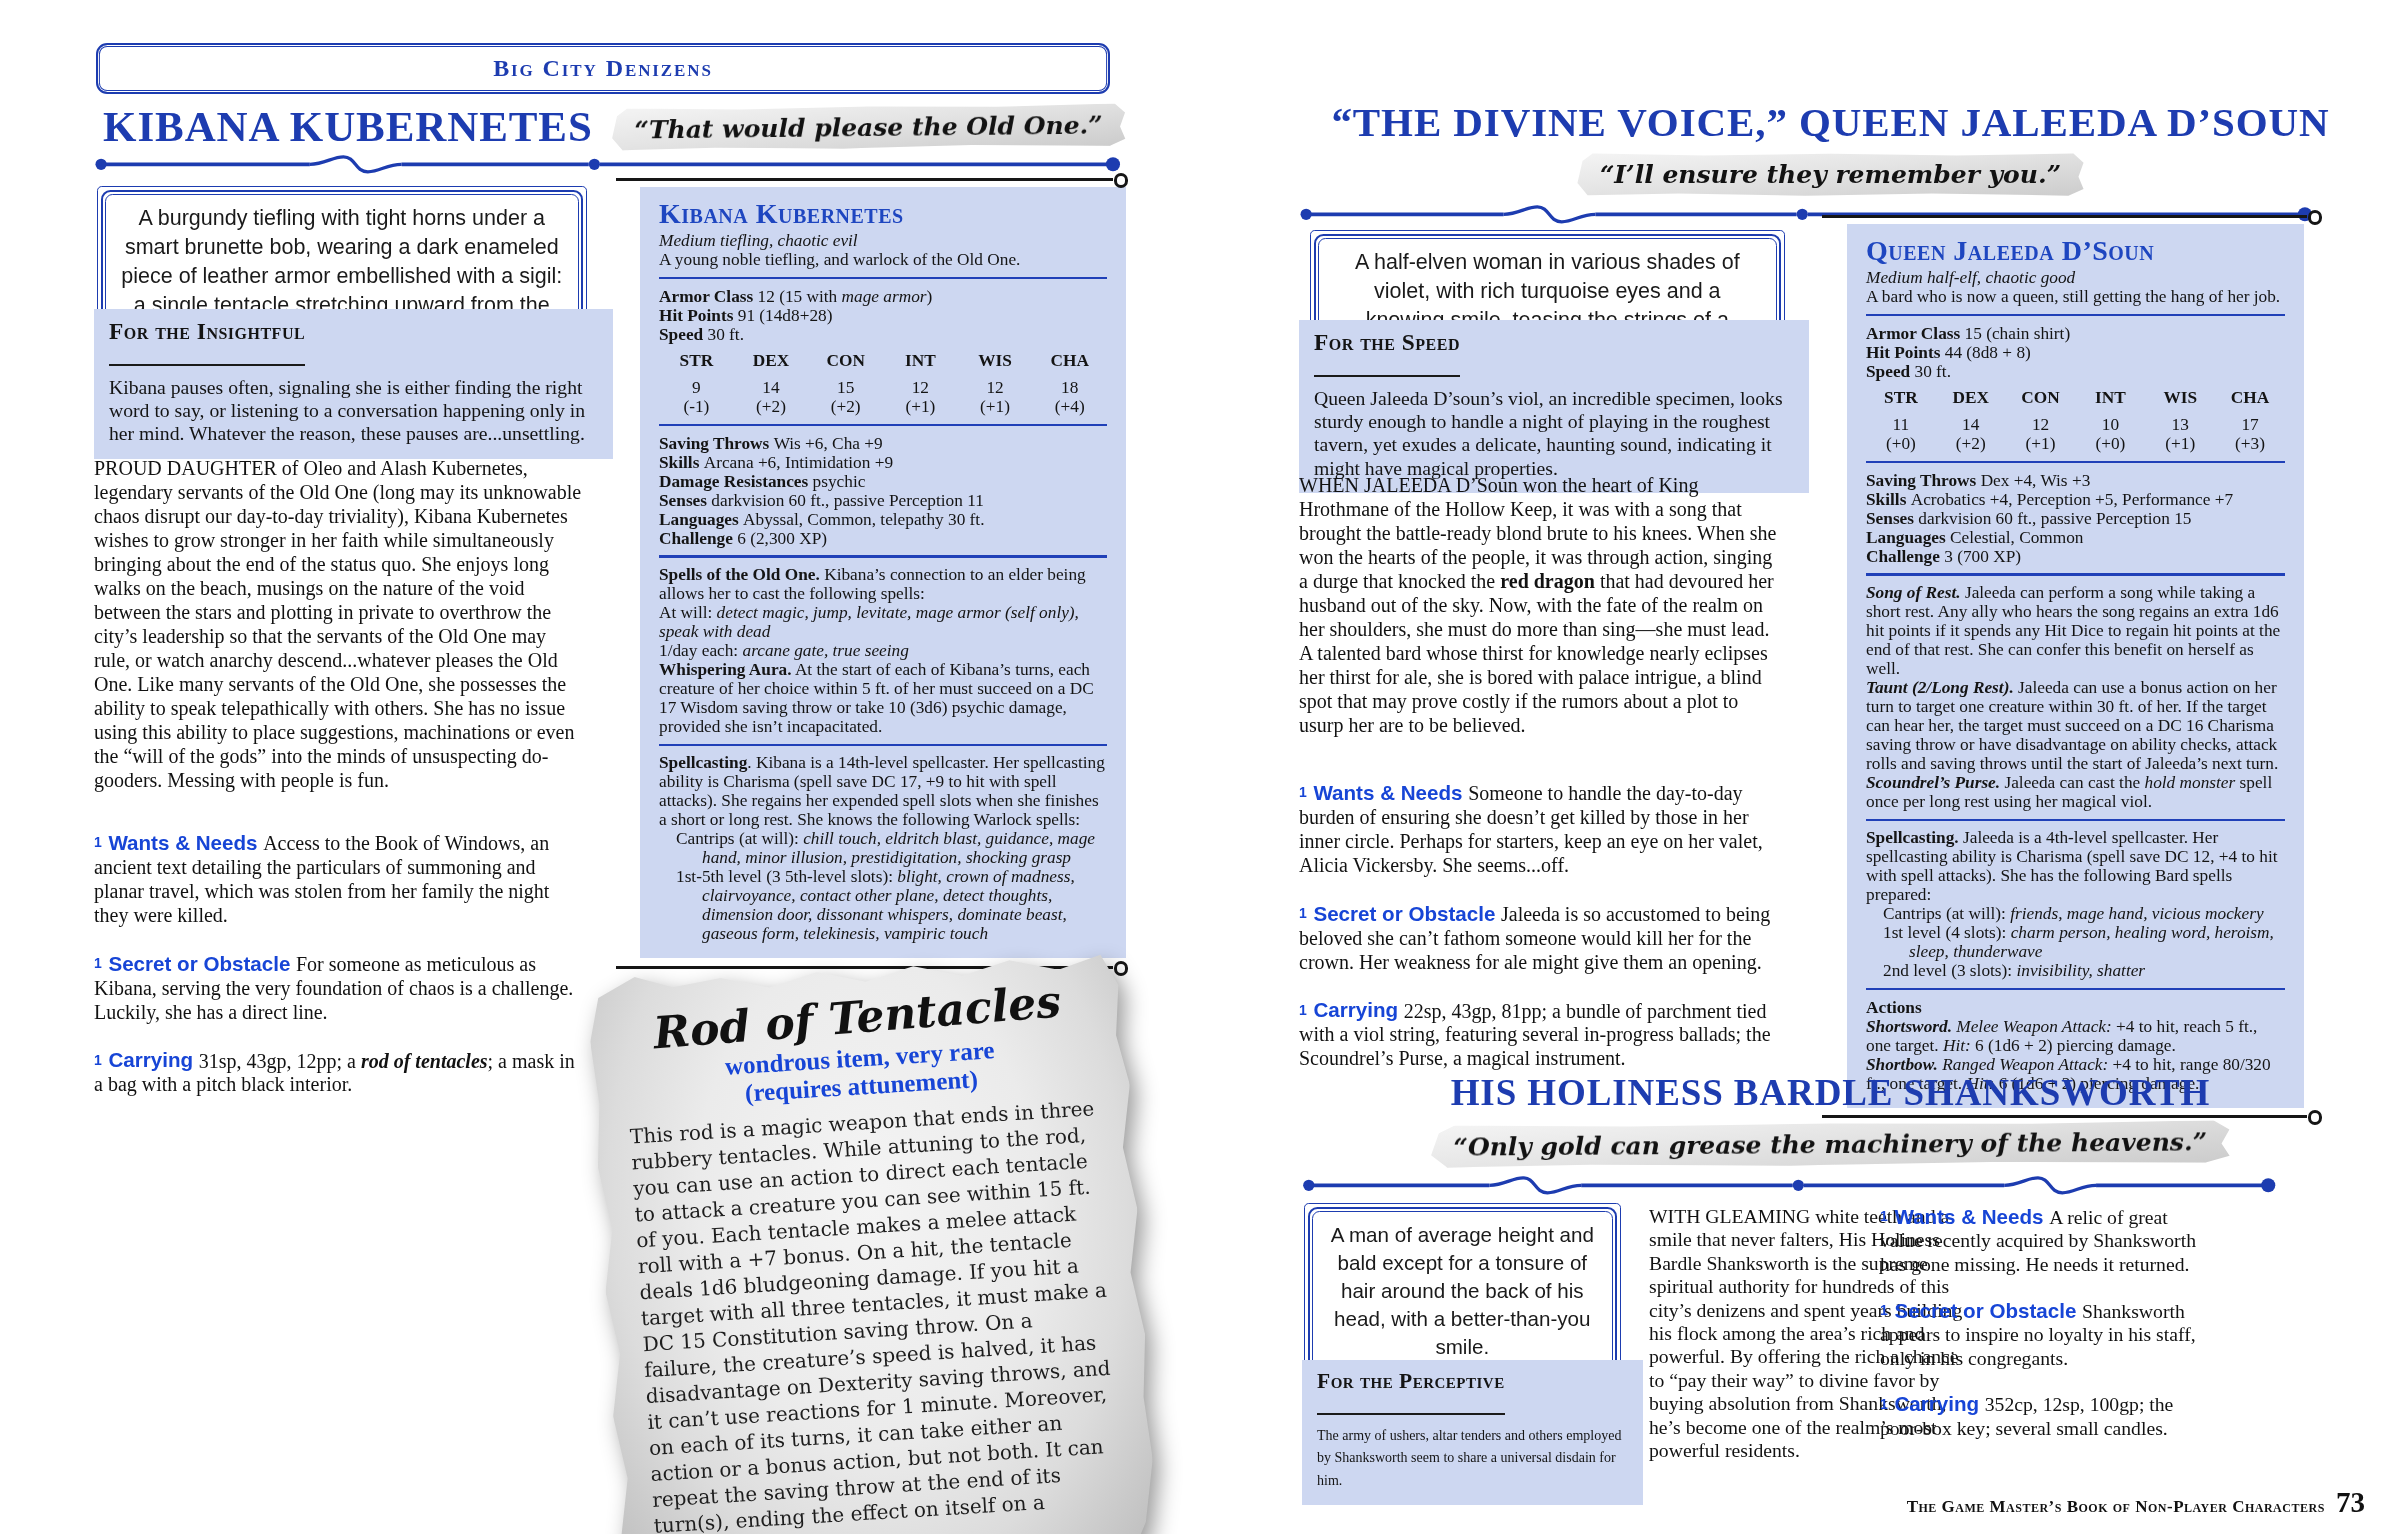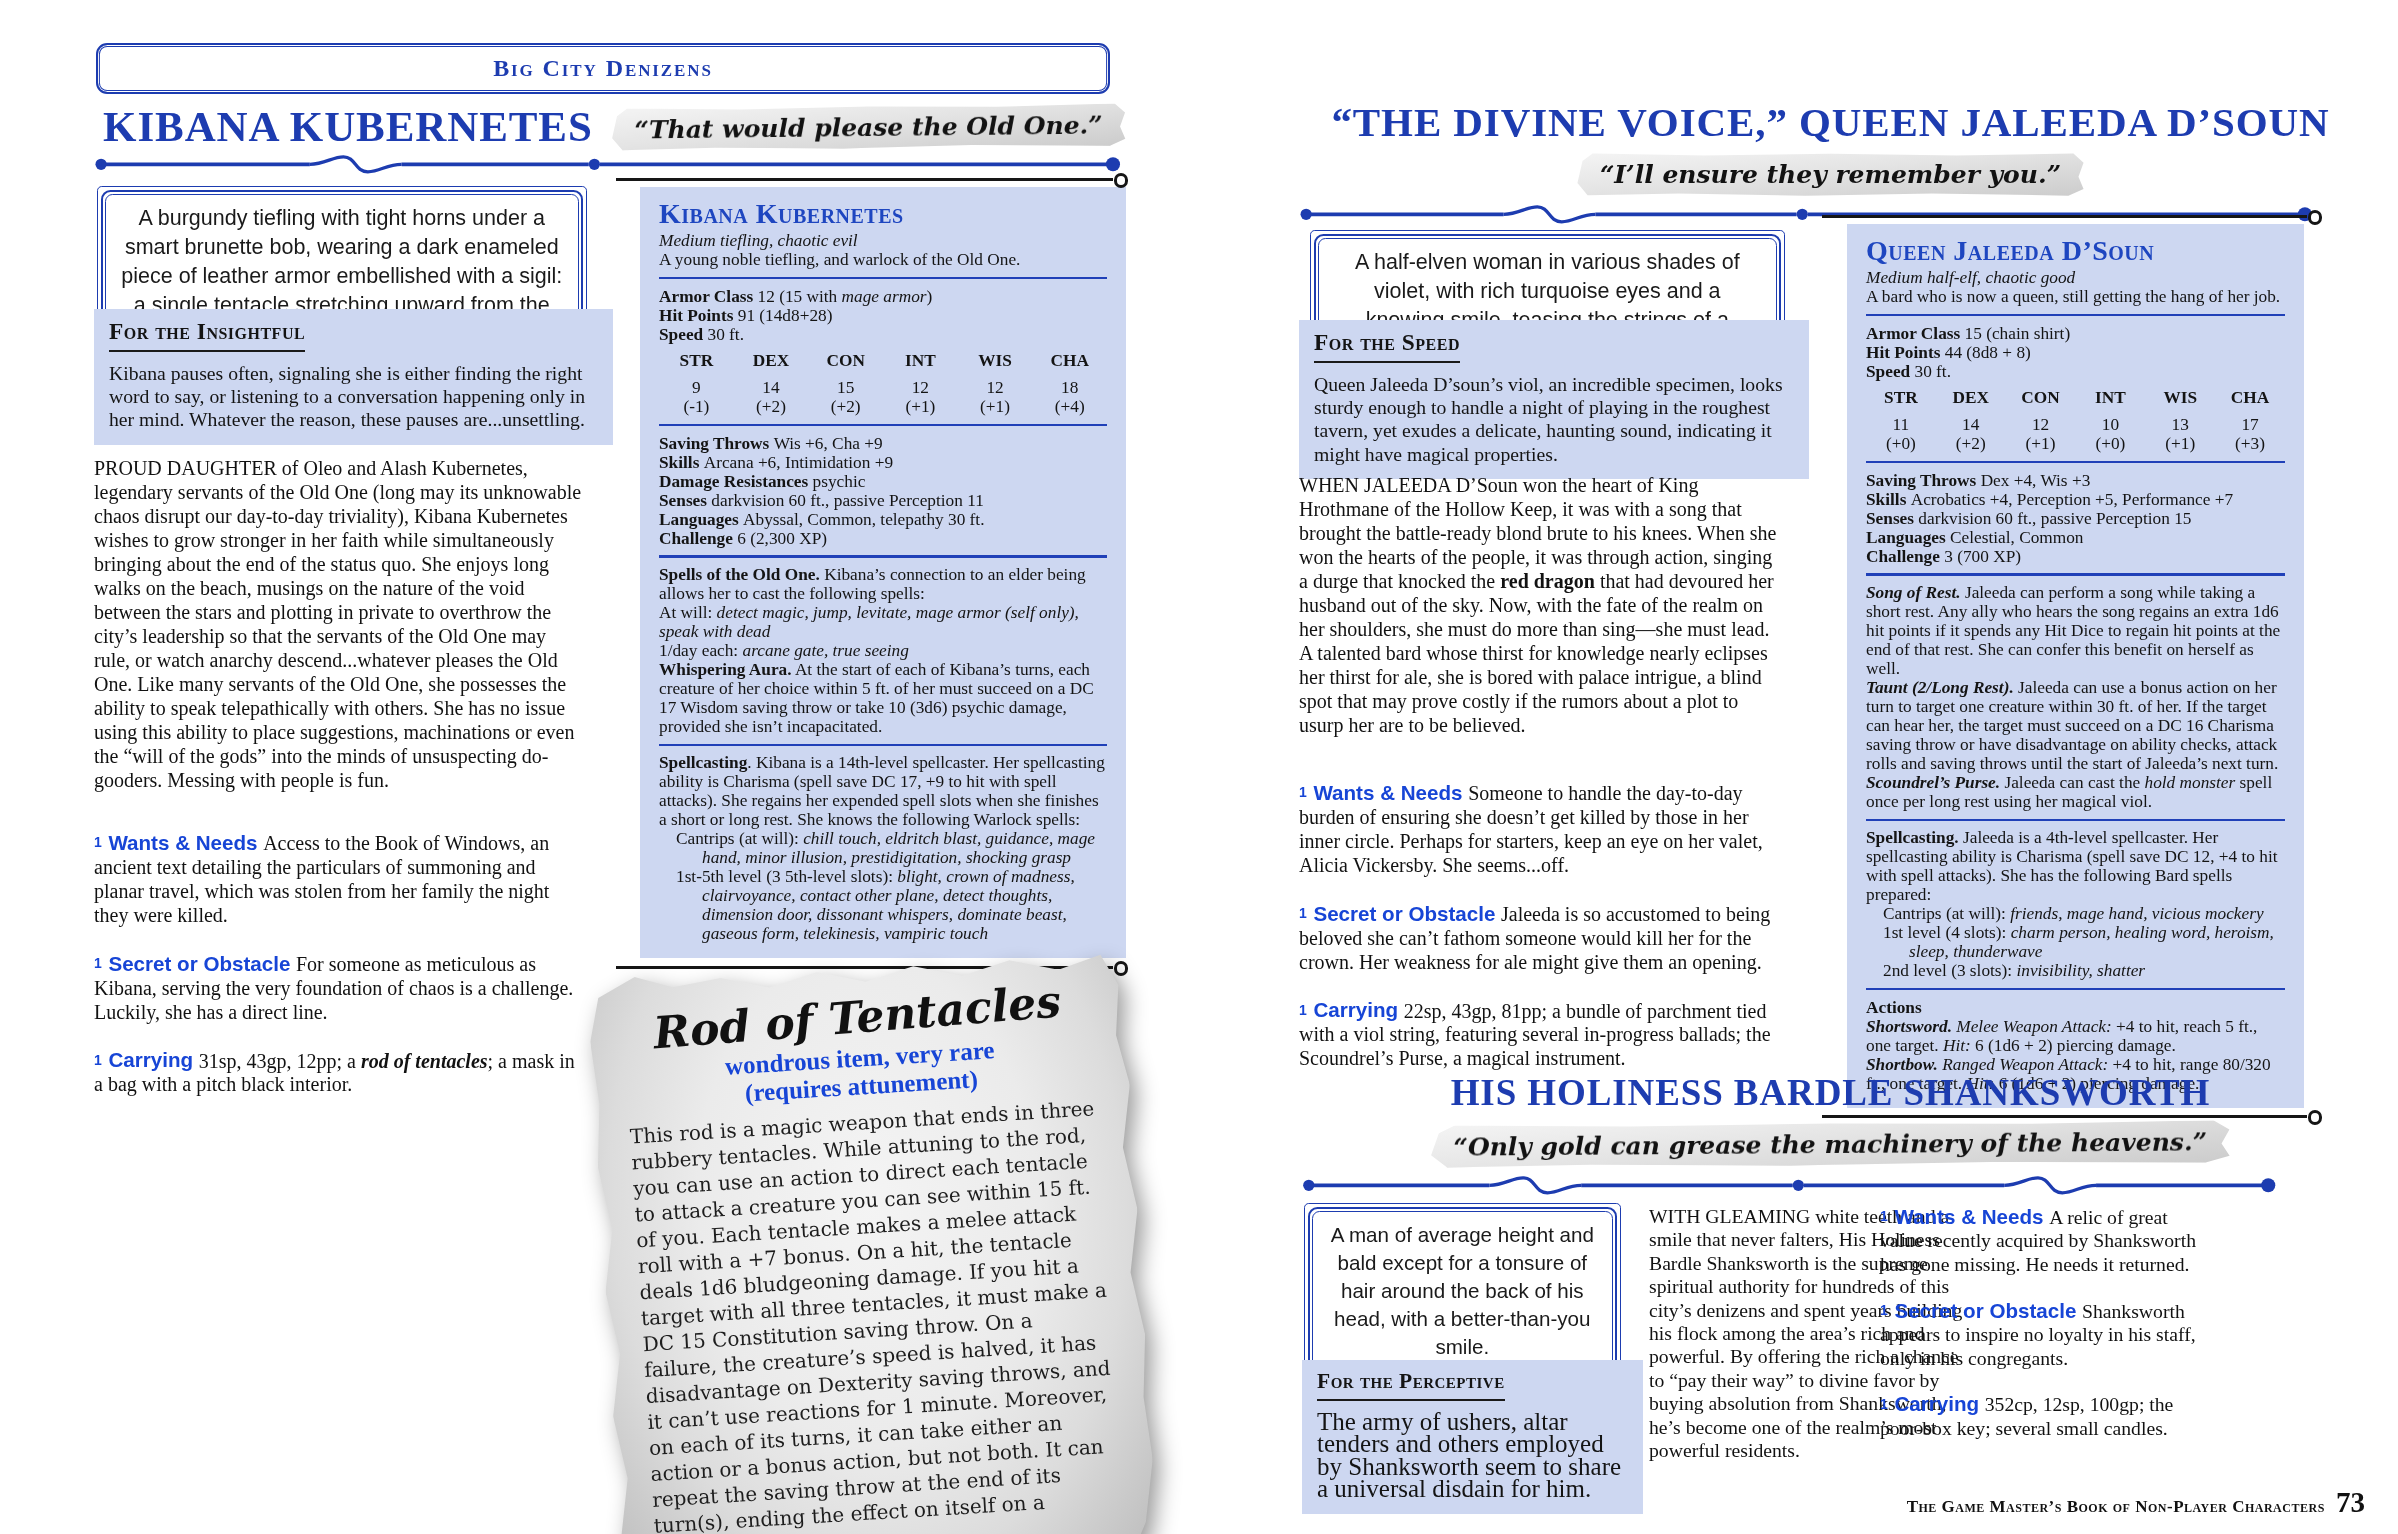--- a/index.html
+++ b/index.html
@@ -31,21 +31,21 @@
   
   .fancy-box{border:1.9px solid #1d3cb0;border-radius:4.7px;padding:2.8px;background:#fff;}
   .fancy-inner{border:2.8px solid #1d3cb0;border-radius:9.4px;padding:1.9px;}
   .fancy-inner2{border:1.4px solid #1d3cb0;border-radius:7.5px;padding:9.4px 15px;}
   .fancy-box p{margin:0;font-family:"Liberation Sans", sans-serif;font-size:21.5px;line-height:29px;text-align:center;color:#1a1a1a;}
   .fancy-sm p{font-size:20.6px;line-height:28px;}
 
   
   .aside{background:#cdd7f1;padding:9.4px 15px 13px 15px;}
   .aside h3{margin:0 0 3.7px 0;font-variant:small-caps;font-weight:600;font-size:23.4px;letter-spacing:0.5px;color:#141414;
-            display:inline-block;border-bottom:2.3px solid #1a1a1a;padding-bottom:5px;}
+            display:inline-block;border-bottom:2.3px solid #1a1a1a;padding-bottom:19px;}
   .aside p{margin:5.6px 0 0 0;font-size:19.7px;line-height:23.4px;color:#141414;}
 
   
   .body-text{font-size:20px;line-height:24px;color:#121212;text-align:left;}
 
   
   .bullet{margin-bottom:24px;font-size:20px;line-height:24px;color:#121212;}
   .bullet .glyph{font-family:"Liberation Sans", sans-serif;font-weight:700;font-size:14px;color:#1745d6;margin-right:6.6px;vertical-align:2.8px;}
   .bullet .lbl{font-family:"Liberation Sans", sans-serif;font-weight:700;font-size:20.6px;color:#1745d6;margin-right:5.6px;}
   .bullets-sm .bullet{font-size:19.7px;line-height:23.4px;margin-bottom:22.5px;}
@@ -357,21 +357,21 @@
   <div class="abs fancy-box fancy-sm" style="left:1304px;top:1203px;width:309px;">
     <div class="fancy-inner">
         <div class="fancy-inner2">
       <p>A man of average height and bald except for a tonsure of hair around the back of his head, with a better-than-you smile.</p>
     </div>
       </div>
   </div>
 
   <div class="abs aside" style="left:1302px;top:1360px;width:311px;">
     <h3 style="font-size:21.5px;">For the Perceptive</h3>
-    <p style="font-size:25px;line-height:22.5px;">The army of ushers, altar tenders and others employed by Shanksworth seem to share a universal disdain for him.</p>
+    <p style="font-size:14px;line-height:22.5px;">The army of ushers, altar tenders and others employed by Shanksworth seem to share a universal disdain for him.</p>
   </div>
 
   <div class="abs body-text" style="left:1649px;top:1205px;width:315px;font-size:19.7px;line-height:23.4px;">WITH GLEAMING white teeth and a smile that never falters, His Holiness Bardle Shanksworth is the supreme spiritual authority for hundreds of this city’s denizens and spent years building his flock among the area’s rich and powerful. By offering the rich a chance to “pay their way” to divine favor by buying absolution from Shanksworth, he’s become one of the realm’s most powerful residents.</div>
 
   <div class="abs bullets-sm" style="left:1880px;top:1205px;width:324px;">
     <div class="bullet">
       <span class="glyph">1</span><span class="lbl">Wants &amp; Needs</span><span><span>A relic of great value recently acquired by Shanksworth has gone missing. He needs it returned.</span></span>
     </div>
     <div class="bullet">
       <span class="glyph">1</span><span class="lbl">Secret or Obstacle</span><span><span>Shanksworth appears to inspire no loyalty in his staff, only in his congregants.</span></span>

